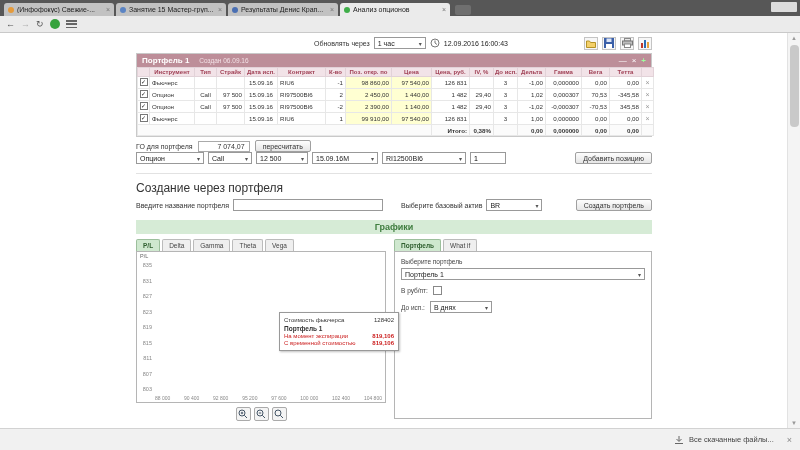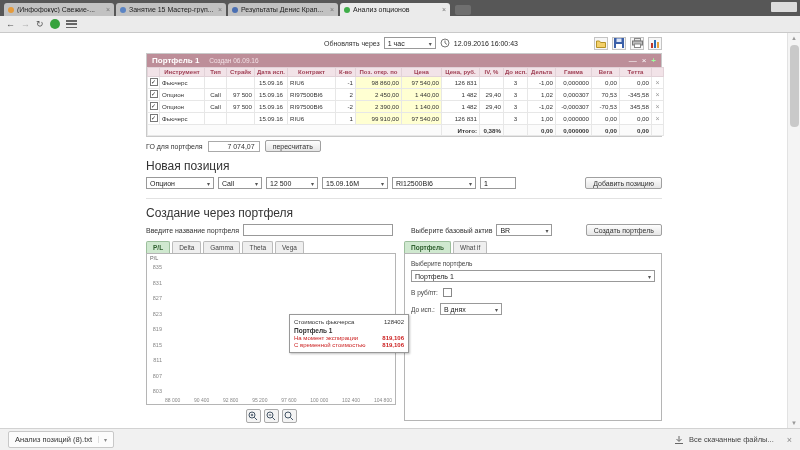--- a/index.html
+++ b/index.html
@@ -27,21 +27,21 @@
           display:flex;align-items:center;padding:0 4px;gap:4px;}
   .doc-icon{width:6px;height:8px;background:#fff;border:1px solid #999;flex:none;}
   .url{font-size:7.5px;color:#333;flex:1;white-space:nowrap;overflow:hidden;}
   .star{color:#999;font-size:8px;}
   .ext-icon{width:10px;height:10px;border-radius:50%;background:#35a23c;flex:none;}
   .menu-icon{width:11px;height:8px;display:flex;flex-direction:column;justify-content:space-between;}
   .menu-icon div{height:1.5px;background:#666;}
 
   
   .page{position:absolute;top:33px;left:0;width:800px;height:395px;background:#fff;}
-  .content{position:absolute;left:146px;top:2px;width:516px;}
+  .content{position:absolute;left:136px;top:2px;width:516px;}
 
   .toprow{display:flex;align-items:center;justify-content:flex-end;font-size:7px;color:#333;height:16px;gap:4px;}
   .sel{border:1px solid #999;background:#fff;height:12px;display:inline-flex;align-items:center;
        justify-content:space-between;font-size:7px;color:#222;padding:0 3px;gap:4px;box-sizing:border-box;}
   .sel .caret{color:#555;font-size:6px;}
   .page-icons{display:flex;gap:4px;margin-left:72px;align-items:center;}
   .pic{width:12px;height:11px;border:1px solid #c4c4c4;background:#f7f7f7;display:flex;align-items:center;justify-content:center;}
 
   .panel{border:1px solid #c9c9c9;margin-top:2px;}
   .panel-header{height:13px;background:#bd8e99;display:flex;align-items:center;padding:0 5px;gap:10px;}
@@ -351,21 +351,20 @@
     </tbody>
         </table>
   </div>
 
   <div class="go-row">
     <span>ГО для портфеля</span>
     <span class="go-value">7 074,07</span>
     <span class="btn">пересчитать</span>
   </div>
 
-  <div class="section-title">Новая позиция</div>
   <div class="pos-row">
     <span class="sel" style="width:68px;">
           <span>Опцион</span>
           <span class="caret">▾</span>
         </span>
     <span class="sel" style="width:44px;">
           <span>Call</span>
           <span class="caret">▾</span>
         </span>
     <span class="sel" style="width:52px;">
@@ -390,20 +389,21 @@
     <span style="font-size:7px;color:#333;">Введите название портфеля</span>
     <span class="inputbox" style="width:150px;"></span>
     <span style="font-size:7px;color:#333;margin-left:14px;">Выберите базовый актив</span>
     <span class="sel" style="width:56px;">
           <span>BR</span>
           <span class="caret">▾</span>
         </span>
     <span class="btn" style="margin-left:auto;">Создать портфель</span>
   </div>
 
+  <div class="graphs-bar">Графики</div>
 
   <div class="charts-row">
 
     <div class="chart-col">
       <div class="tabs-row">
         <span class="ctab active">P/L</span>
         <span class="ctab">Delta</span>
         <span class="ctab">Gamma</span>
         <span class="ctab">Theta</span>
         <span class="ctab">Vega</span>
@@ -502,24 +502,20 @@
 </div>
 </div>
 
 <div class="scrollbar">
   <span class="sb-arrow" style="top:0;">▲</span>
   <div class="sb-thumb"></div>
   <span class="sb-arrow" style="bottom:0;">▼</span>
 </div>
 
 <div class="downloads">
-  <div class="dl-chip">
-    <span>Анализ позиций (8).txt</span>
-    <span class="dl-caret">▾</span>
-  </div>
   <div class="dl-right">
     <svg width="10" height="10">
         <path d="M5 1 V6 M2.5 4 L5 6.5 L7.5 4" stroke="#666" fill="none"></path>
         <path d="M1 8.5 H9" stroke="#666"></path>
       </svg>
     <span>Все скачанные файлы...</span>
     <span class="dl-close">×</span>
   </div>
 </div>
 

